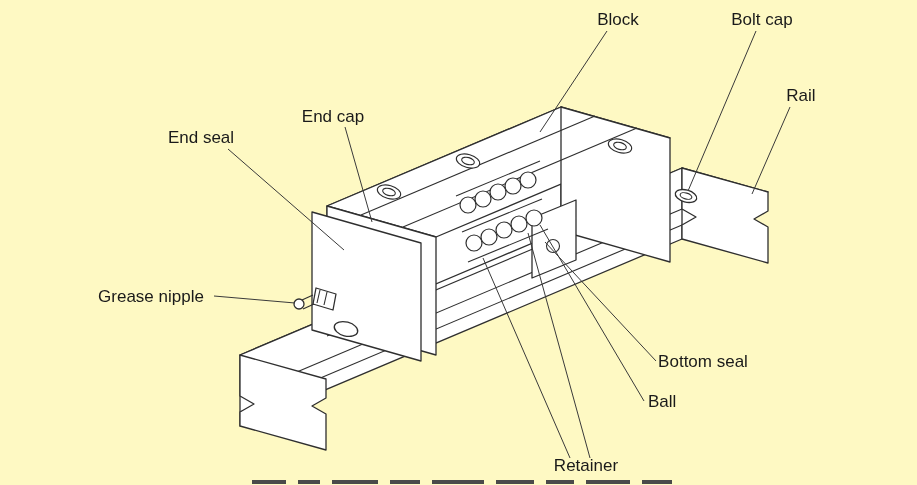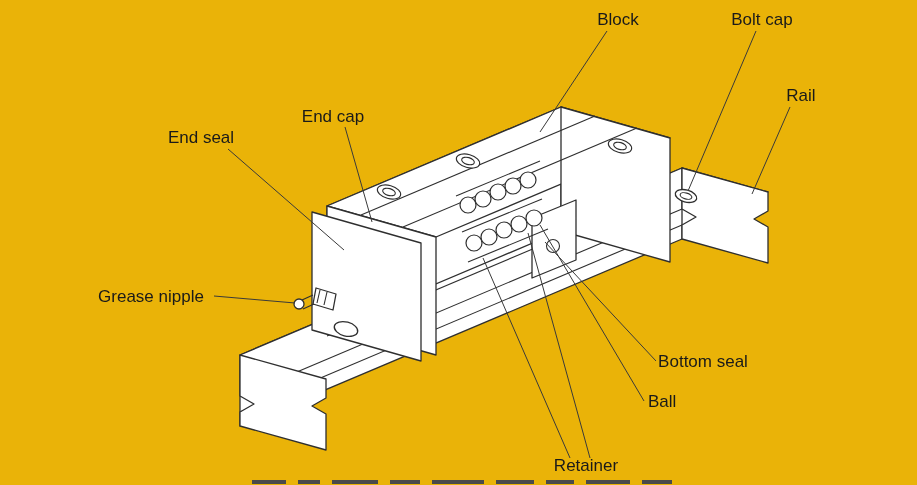--- a/index.html
+++ b/index.html
@@ -1,19 +1,19 @@
 <!DOCTYPE html>
 <html><head>
 <meta charset="utf-8">
 <style>
   html,body{margin:0;padding:0;background:#ffffff;}
   .stage{
     position:relative;
     width:917px;height:485px;
-    background:#eab308;
+    background:#fef9c3;
     font-family:"Liberation Sans",sans-serif;
     overflow:hidden;
   }
   .stage svg{position:absolute;left:0;top:0;}
   .part{fill:#ffffff;stroke:#2f2f2f;stroke-width:1.3;stroke-linejoin:round;}
   .edge{fill:none;stroke:#2f2f2f;stroke-width:1.1;}
   .leader{fill:none;stroke:#3a3a3a;stroke-width:1;}
   .ball{fill:#ffffff;stroke:#2f2f2f;stroke-width:1.2;}
   .hole{fill:#ffffff;stroke:#2f2f2f;stroke-width:1.1;}
   .lbl{fill:#1a1a1a;font-size:17px;font-family:"Liberation Sans",sans-serif;}

